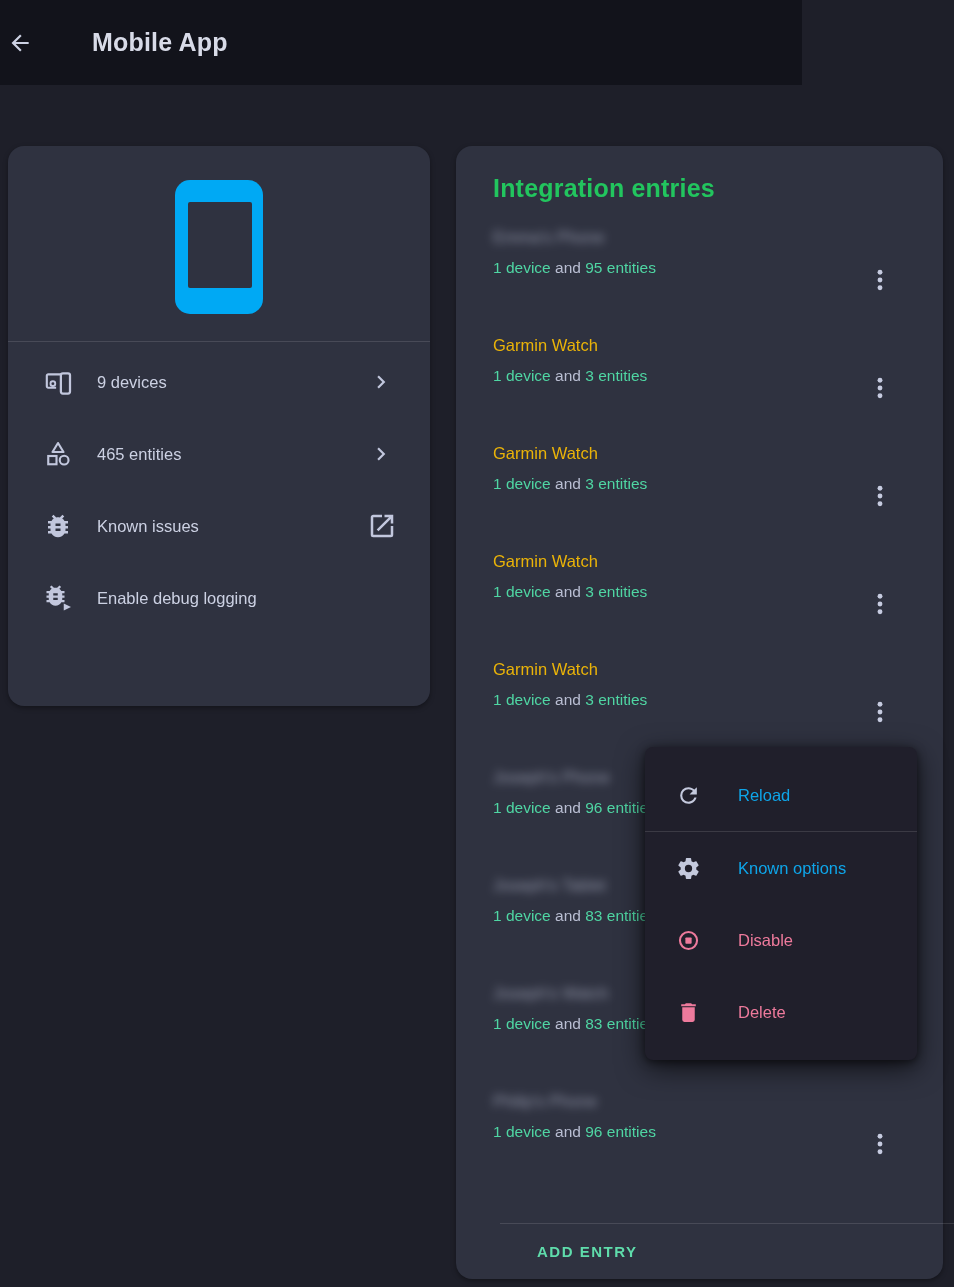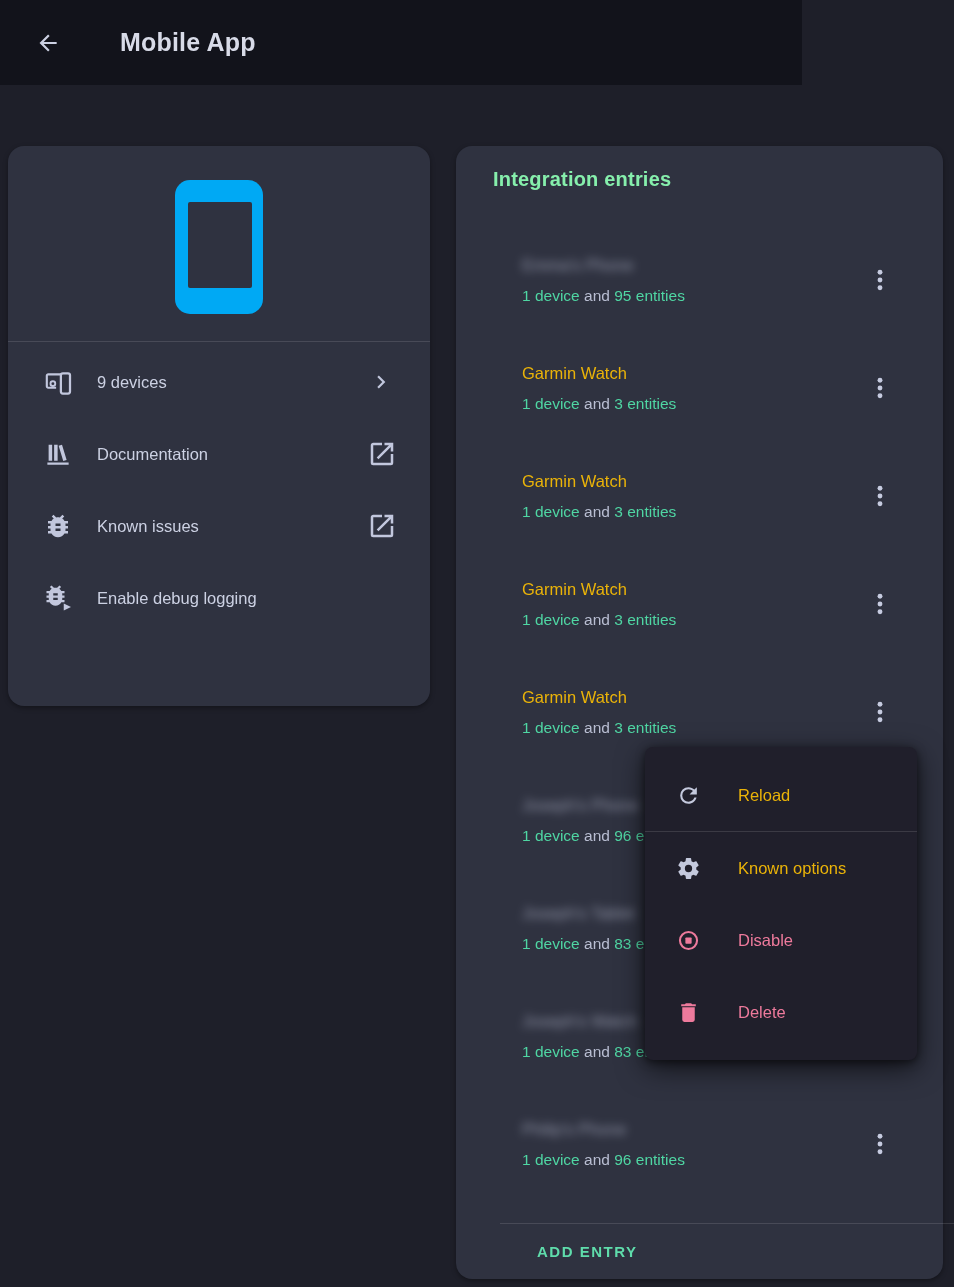--- a/index.html
+++ b/index.html
@@ -8,21 +8,21 @@
     background: var(--page-bg, #1e1f29);
     font-family: "Liberation Sans", sans-serif;
     overflow: hidden;
     position: relative;
   }
 
   
   .appbar {
     position:absolute; left:0; top:0; width:802px; height:85px;
     background: var(--bar-bg, #12131b);
-    display:flex; align-items:center; padding-left:28px;
+    display:flex; align-items:center; 
   }
   .appbar .back-btn {
     width:40px; height:40px; border:none; background:transparent;
     color:#ccd1e3; display:flex; align-items:center; justify-content:center;
     cursor:pointer;
   }
   .appbar .title {
     margin-left:52px; font-size:25px; color:#d8dbe8; letter-spacing:.2px;
   }
 
@@ -50,25 +50,25 @@
     height:72px; display:flex; align-items:center; position:relative;
     cursor:pointer; color:#c7cce0;
   }
   .info-row .lead-icon { position:absolute; left:35px; width:30px; height:30px; color:#c2c7dd; }
   .info-row .label { position:absolute; left:89px; font-size:16.5px; color:#ccd1e3; }
   .info-row .trail-icon { position:absolute; right:33px; width:30px; height:30px; color:#c2c7dd; }
   .info-row .trail-icon.chevron { right:36px; width:26px; height:26px; }
 
   
   .entries-title {
-    position:absolute; left:37px; top:22px; font-size:20px; color:#86efac;
+    position:absolute; left:37px; top:28px; font-size:25px; color:#22c55e;
     letter-spacing:.2px;
   }
   .entries-list { position:absolute; left:0; top:80px; width:100%; }
-  .entry-row { height:108px; position:relative; display:flex; flex-direction:column; justify-content:center; padding-left:37px;margin-left:29px; }
+  .entry-row { height:108px; position:relative; display:flex; flex-direction:column; justify-content:flex-start; padding-left:37px; }
   .entry-name { font-size:16.5px; color:#eab308; line-height:22px; }
   .entry-name.redacted { filter: blur(5px); opacity:.8; color:#a6abbf; width:max-content; }
   .entry-sub { font-size:15.5px; line-height:22px; margin-top:9px; }
   .entry-sub .lnk { color: var(--green, #4fd6a3); cursor:pointer; }
   .entry-sub .conn { color:#b9bed2; }
   .dots-btn {
     position:absolute; right:49px; top:50%; transform:translateY(-50%);
     width:28px; height:28px; border:none; background:transparent; color:#c6cbe0;
     cursor:pointer; display:flex; align-items:center; justify-content:center;
   }
@@ -88,21 +88,21 @@
   .context-menu {
     position:absolute; left:645px; top:747px; width:272px;
     background: var(--menu-bg, #201f2b); border-radius:8px;
     padding:12px 0; box-shadow:0 8px 28px rgba(0,0,0,.65), 0 2px 8px rgba(0,0,0,.5);
     z-index:10;
   }
   .menu-item {
     height:72px; display:flex; align-items:center; position:relative; cursor:pointer;
   }
   .menu-item .mi-icon { position:absolute; left:31px; width:25px; height:25px; color:#c4c9dd; }
-  .menu-item .mi-label { position:absolute; left:93px; font-size:16.5px; color:#eab308; }
+  .menu-item .mi-label { position:absolute; left:93px; font-size:16.5px; color:#0ea5e9; }
   .menu-item.danger .mi-icon, .menu-item.danger .mi-label { color: var(--pink, #ee7a9c); }
   .menu-divider { height:1px; background: var(--divider, rgba(255,255,255,.12)); }
 
   svg { display:block; width:100%; height:100%; }
 </style>
 </head>
 <body>
 
 <header class="appbar">
   <button class="back-btn">
@@ -133,27 +133,29 @@
         <span class="label">9 devices</span>
         <span class="trail-icon chevron">
           <svg viewBox="0 0 24 24">
             <path fill="currentColor" d="M8.59,16.58L13.17,12L8.59,7.41L10,6L16,12L10,18L8.59,16.58Z"></path>
           </svg>
         </span>
       </div>
       <div class="info-row">
         <span class="lead-icon">
           <svg viewBox="0 0 24 24">
-            <path fill="currentColor" d="M4.5 4.5h2.8v12.8H4.5zM8.9 4.5h2.8v12.8H8.9zM12.5 5.4l2.7-.8 3.7 12.2-2.7.8zM3.5 18.8h17v1.7h-17z"></path>
-          </svg>
-        </span>
-        <span class="label">Documentation</span>
-        <span class="trail-icon">
-          <svg viewBox="0 0 24 24">
-            <path fill="currentColor" d="M14,3V5H17.59L7.76,14.83L9.17,16.24L19,6.41V10H21V3M19,19H5V5H12V3H5C3.89,3 3,3.9 3,5V19A2,2 0 0,0 5,21H19A2,2 0 0,0 21,19V12H19V19Z"></path>
+            <path d="M12 3.2 L16.4 10.4 H7.6 Z" fill="none" stroke="currentColor" stroke-width="1.7" stroke-linejoin="round"></path>
+            <rect x="4.2" y="13.6" width="6.6" height="6.6" fill="none" stroke="currentColor" stroke-width="1.7"></rect>
+            <circle cx="16.9" cy="16.9" r="3.5" fill="none" stroke="currentColor" stroke-width="1.7"></circle>
+          </svg>
+        </span>
+        <span class="label">465 entities</span>
+        <span class="trail-icon chevron">
+          <svg viewBox="0 0 24 24">
+            <path fill="currentColor" d="M8.59,16.58L13.17,12L8.59,7.41L10,6L16,12L10,18L8.59,16.58Z"></path>
           </svg>
         </span>
       </div>
       <div class="info-row">
         <span class="lead-icon">
           <svg viewBox="0 0 24 24">
             <path fill="currentColor" d="M14,12H10V10H14M14,16H10V14H14M20,8H17.19C16.74,7.22 16.12,6.55 15.37,6.04L17,4.41L15.59,3L13.42,5.17C12.96,5.06 12.5,5 12,5C11.5,5 11.04,5.06 10.59,5.17L8.41,3L7,4.41L8.62,6.04C7.88,6.55 7.26,7.22 6.81,8H4V10H6.09C6.04,10.33 6,10.66 6,11V12H4V14H6V15C6,15.34 6.04,15.67 6.09,16H4V18H6.81C7.85,19.79 9.78,21 12,21C14.22,21 16.15,19.79 17.19,18H20V16H17.91C17.96,15.67 18,15.34 18,15V14H20V12H18V11C18,10.66 17.96,10.33 17.91,10H20V8Z"></path>
           </svg>
         </span>
         <span class="label">Known issues</span>

